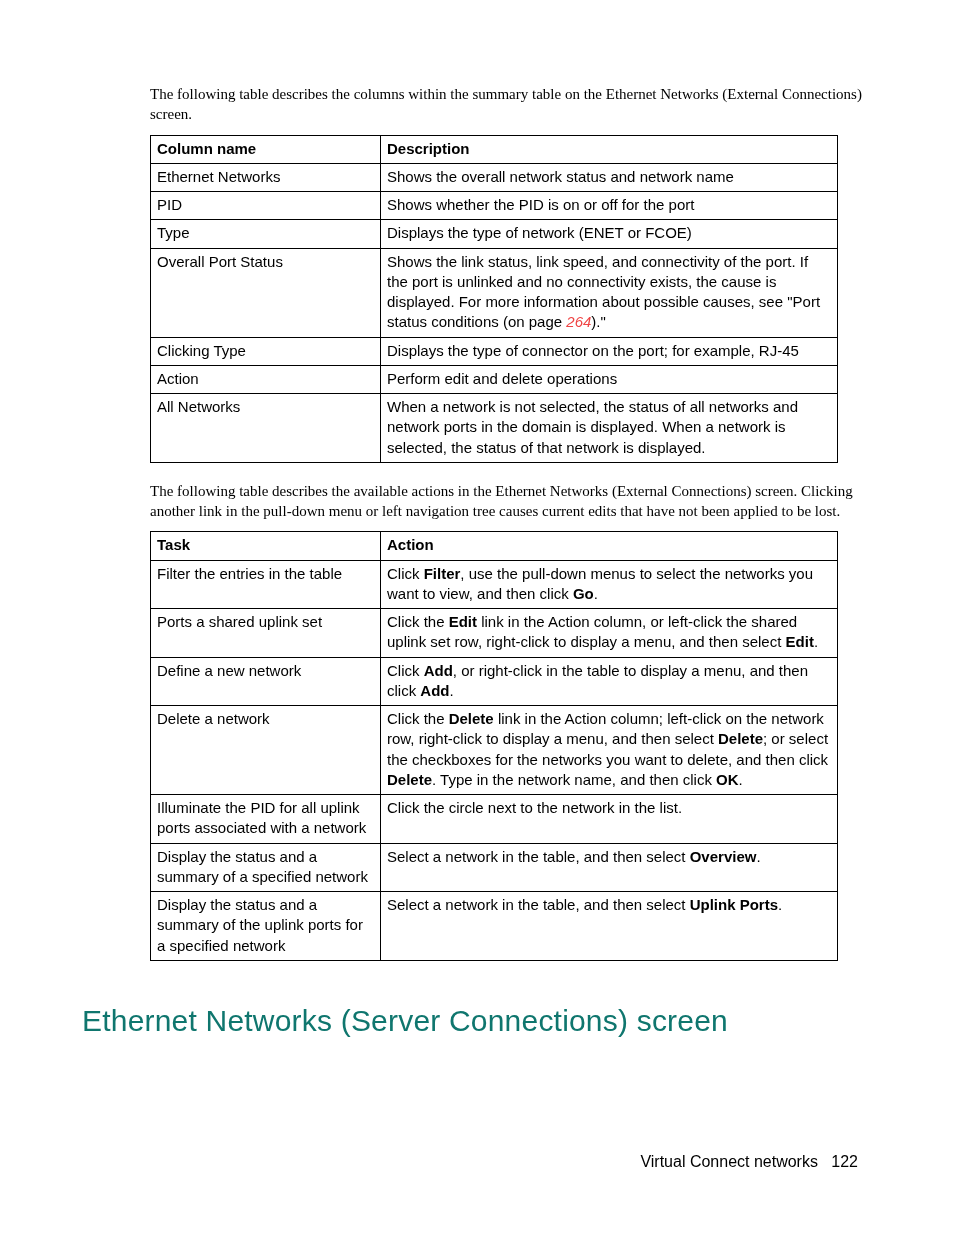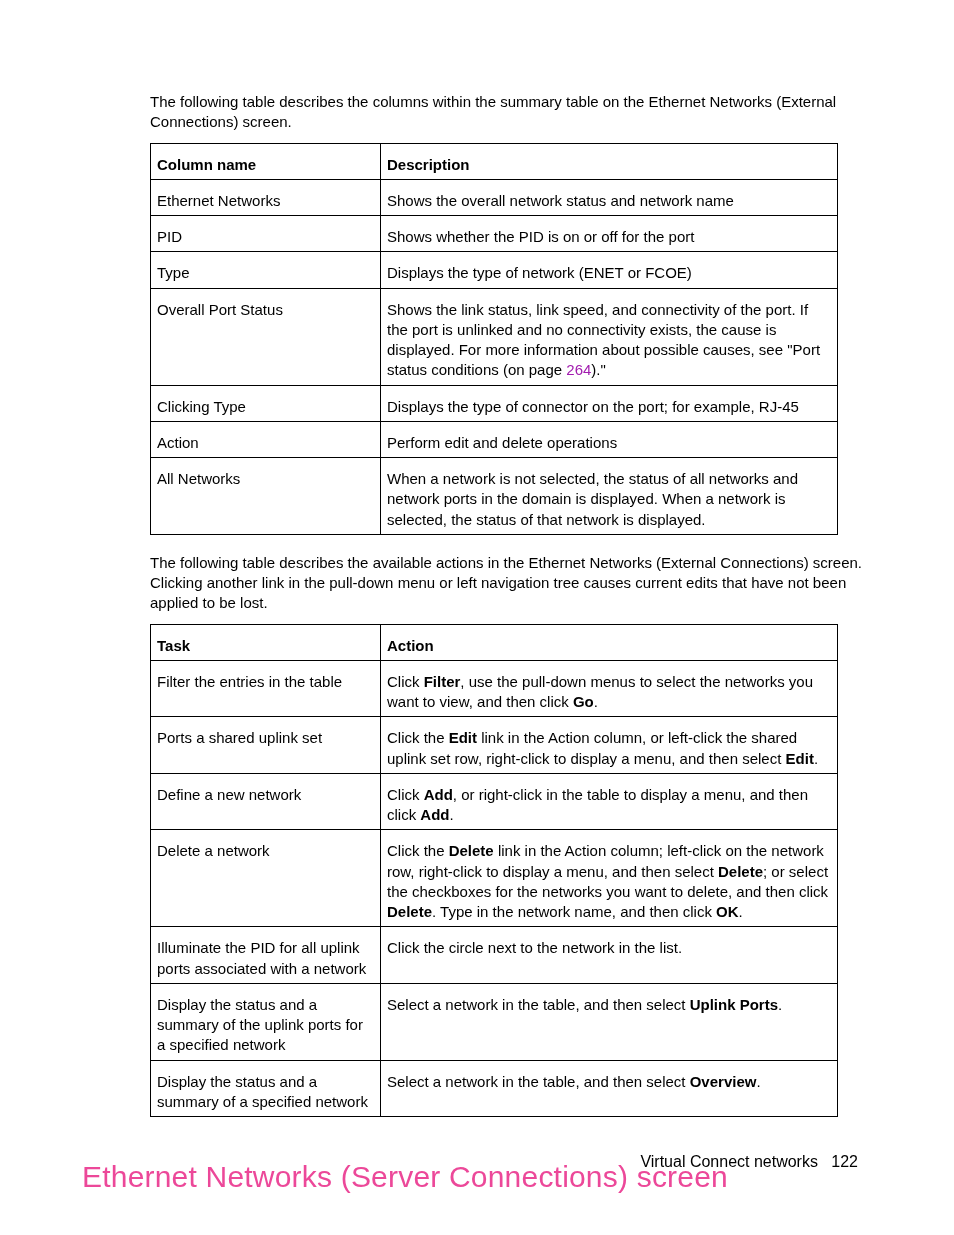--- a/index.html
+++ b/index.html
@@ -16,51 +16,53 @@
     line-height: 1.35;
     box-sizing: border-box;
   }
   .page {
     padding: 84px 82px 0 82px;
   }
   .indent {
     padding-left: 68px;
   }
   p {
-    margin: 8px 0 10px 0;
+    margin: 0 0 10px 0;
+    font-family: Liberation Serif, serif;
   }
   table {
     border-collapse: collapse;
     width: 688px;
     margin-left: 68px;
     margin-bottom: 18px;
   }
   th, td {
     border: 1px solid #000;
     vertical-align: top;
-    padding: 11px 6px 4px 6px;
+    padding: 3px 6px 4px 6px;
     text-align: left;
     font-weight: inherit;
   }
   th {
     font-weight: 600;
   }
   thead th {
     font-weight: 700;
   }
   col.c1 { width: 230px; }
   col.c2 { width: auto; }
   .b { font-weight: 700; }
   a.inline-link {
-    color: #a21caf;
+    color: #ef4444;
     text-decoration: none;
+    font-style: italic;
   }
   h2.section-title {
     font-weight: 300;
-    color: #ec4899;
+    color: #0f766e;
     font-size: 30px;
     margin: 40px 0 12px 0;
     letter-spacing: 0.2px;
   }
   .footer {
     position: absolute;
     bottom: 62px;
     right: 96px;
     font-size: 16px;
     font-weight: 300;
@@ -156,29 +158,29 @@
           <span>Click the </span><span class="b">Delete</span><span> link in the Action column; left-click on the network row, right-click to display a menu, and then select </span><span class="b">Delete</span><span>; or select the checkboxes for the networks you want to delete, and then click </span><span class="b">Delete</span><span>. Type in the network name, and then click </span><span class="b">OK</span><span>.</span>
         </td>
       </tr>
       <tr>
         <td>Illuminate the PID for all uplink ports associated with a network</td>
         <td>
           <span>Click the circle next to the network in the list.</span>
         </td>
       </tr>
       <tr>
+        <td>Display the status and a summary of a specified network</td>
+        <td>
+          <span>Select a network in the table, and then select </span><span class="b">Overview</span><span>.</span>
+        </td>
+      </tr>
+      <tr>
         <td>Display the status and a summary of the uplink ports for a specified network</td>
         <td>
           <span>Select a network in the table, and then select </span><span class="b">Uplink Ports</span><span>.</span>
-        </td>
-      </tr>
-      <tr>
-        <td>Display the status and a summary of a specified network</td>
-        <td>
-          <span>Select a network in the table, and then select </span><span class="b">Overview</span><span>.</span>
         </td>
       </tr>
     </tbody>
   </table>
 
   <h2 class="section-title">Ethernet Networks (Server Connections) screen</h2>
 
 
 </div>
 

